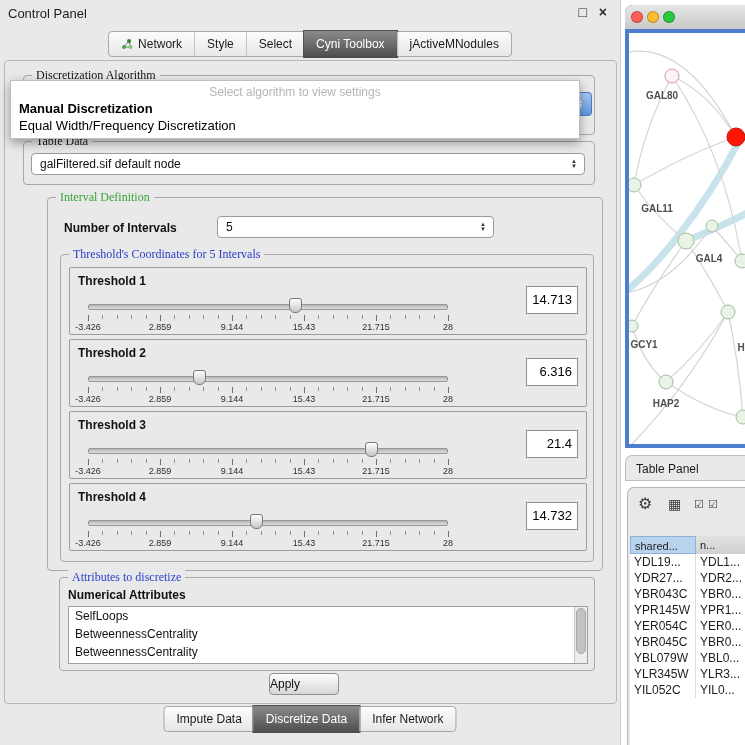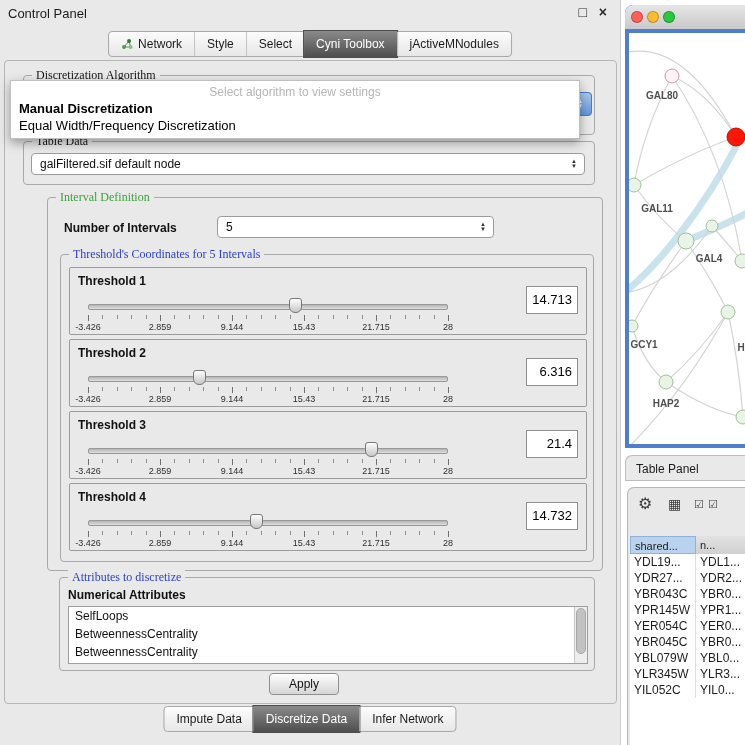--- a/index.html
+++ b/index.html
@@ -58,21 +58,21 @@
   .ticklab{position:absolute;top:7px;font-size:9px;color:#2e2e2e;transform:translateX(-50%);white-space:nowrap;}
   .val-box{position:absolute;right:8px;top:18px;width:52px;height:28px;background:#fff;border:1px solid #8d8d8d;font-size:13px;line-height:26px;text-align:right;padding-right:5px;box-sizing:border-box;color:#000;}
 
   #attrs-group{left:54px;top:516px;width:534px;height:92px;}
   #numattr-label{left:8px;top:10px;}
   .listbox{position:absolute;left:8px;top:28px;width:518px;height:56px;background:#fff;border:1px solid #9f9f9f;overflow:hidden;}
   .attr-item{font-size:12px;color:#111;padding:1px 6px;height:16px;line-height:16px;}
   .vscroll{position:absolute;right:0;top:0;bottom:0;width:12px;background:#ededed;border-left:1px solid #c7c7c7;}
   .vthumb{position:absolute;left:1px;right:1px;top:1px;height:44px;background:#c2c2c2;border:1px solid #a8a8a8;border-radius:5px;}
 
-  #apply-btn{position:absolute;left:264px;top:612px;width:68px;height:20px;background:linear-gradient(#fefefe,#d6d6d6);border:1px solid #8f8f8f;border-radius:4px;font-size:12px;line-height:20px;text-align:center;color:#111;}
+  #apply-btn{position:absolute;left:264px;top:612px;width:68px;height:20px;background:linear-gradient(#fefefe,#d6d6d6);border:1px solid #8f8f8f;border-radius:4px;font-size:12px;line-height:20px;color:#111;}
 
   
   #net-window{position:absolute;left:625px;top:5px;width:120px;height:443px;border-radius:8px 0 0 0;overflow:hidden;background:#4e7ecf;}
   .nw-titlebar{position:absolute;left:0;top:0;right:0;height:24px;background:linear-gradient(#e6e6e6,#c9c9c9);border-bottom:1px solid #9c9c9c;border-radius:8px 0 0 0;}
   .light{position:absolute;top:6px;width:12px;height:12px;border-radius:50%;border:1px solid rgba(0,0,0,.25);box-sizing:border-box;}
   .nw-frame{position:absolute;left:0;top:24px;right:0;bottom:0;}
   .nw-canvas{position:absolute;left:4px;top:4px;right:0;bottom:4px;background:#fff;overflow:hidden;}
   .nlabel{font-family:"Liberation Sans",sans-serif;font-size:10px;fill:#4f4f4f;}
 
   

